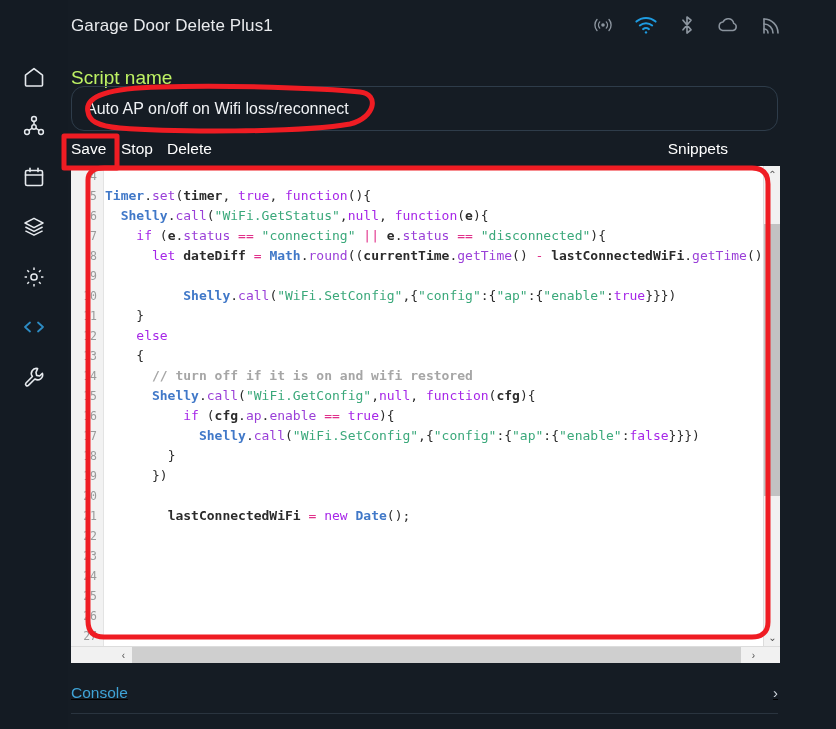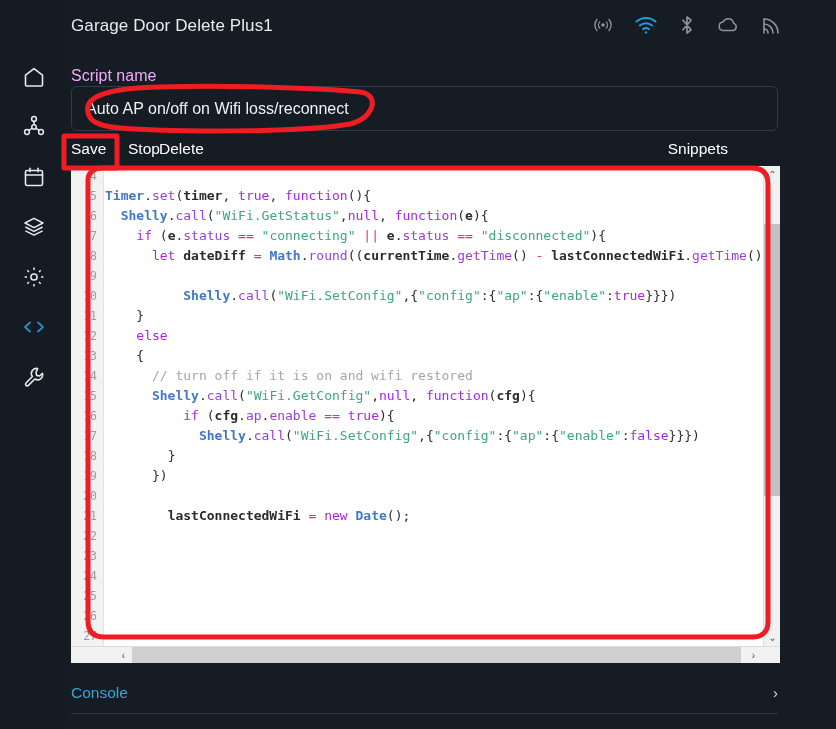--- a/index.html
+++ b/index.html
@@ -57,30 +57,30 @@
     display: flex;
     align-items: center;
     gap: 20px;
   }
   .status-icons .si { cursor: pointer; display:block; }
 
   
   .label-script-name {
     position: absolute;
     left: 71px; top: 67px;
-    color: #f0abfc;
-    font-size: 16px;
+    color: #bef264;
+    font-size: 19px;
   }
   .name-input {
     position: absolute;
     left: 71px; top: 86px;
     width: 707px; height: 45px;
     background: transparent;
     border: 1px solid #2e3c4a;
-    border-radius: 6px;
+    border-radius: 13px;
     color: #f0f2f5;
     font-family: "Liberation Sans", sans-serif;
     font-size: 16px;
     padding: 0 14px;
     outline: none;
   }
 
   
   .actionbar {
     position: absolute;
@@ -89,22 +89,22 @@
   }
   .act {
     position: absolute;
     top: 0;
     color: #ffffff;
     font-size: 15.5px;
     cursor: pointer;
     white-space: nowrap;
   }
   .act-save   { left: 0px; }
-  .act-stop   { left: 57px; }
-  .act-delete { left: 88px; }
+  .act-stop   { left: 50px; }
+  .act-delete { left: 96px; }
   .act-snip   { right: 50px; }
   .act-docs   { right: 0px; margin-top: 31px; }
 
   
   .editor-wrap {
     position: absolute;
     left: 71px; top: 166px;
     width: 709px; height: 497px;
     background: #ffffff;
     overflow: hidden;
@@ -139,21 +139,21 @@
     font-size: 13px;
     color: #222;
   }
   
   .t-kw   { color: #a626e8; }            
   .t-obj  { color: #4078c8; font-weight: bold; }  
   .t-fn   { color: #9a3fd8; }            
   .t-str  { color: #3aa87a; }            
   .t-op   { color: #e0308a; }            
   .t-var  { color: #2b2b2b; font-weight: bold; }
-  .t-cmt  { color: #a6a6a6; }
+  .t-cmt  { color: #a6a6a6; font-weight: bold; }
   .t-pl   { color: #2b2b2b; }
 
   .top-clip {
     position: absolute;
     left: 34px; top: -14px;
     font-family: "DejaVu Sans Mono", monospace;
     font-size: 13px;
     color: #4078c8;
     white-space: pre;
     opacity: .85;
@@ -209,20 +209,21 @@
   
   .console-row {
     position: absolute;
     left: 71px; top: 672px;
     width: 707px; height: 42px;
     border-bottom: 1px solid #2a343f;
     display: flex;
     align-items: center;
     justify-content: space-between;
     cursor: pointer;
+    text-decoration: underline;
   }
   .console-label { color: #3fa3d6; font-size: 15.5px; }
   .console-chev  { color: #cfd6dd; font-size: 15px; }
   #anno-layer { position:absolute; left:0; top:0; width:836px; height:729px; pointer-events:none; }
 </style>
 </head>
 <body>
 
 <div id="app">
 

